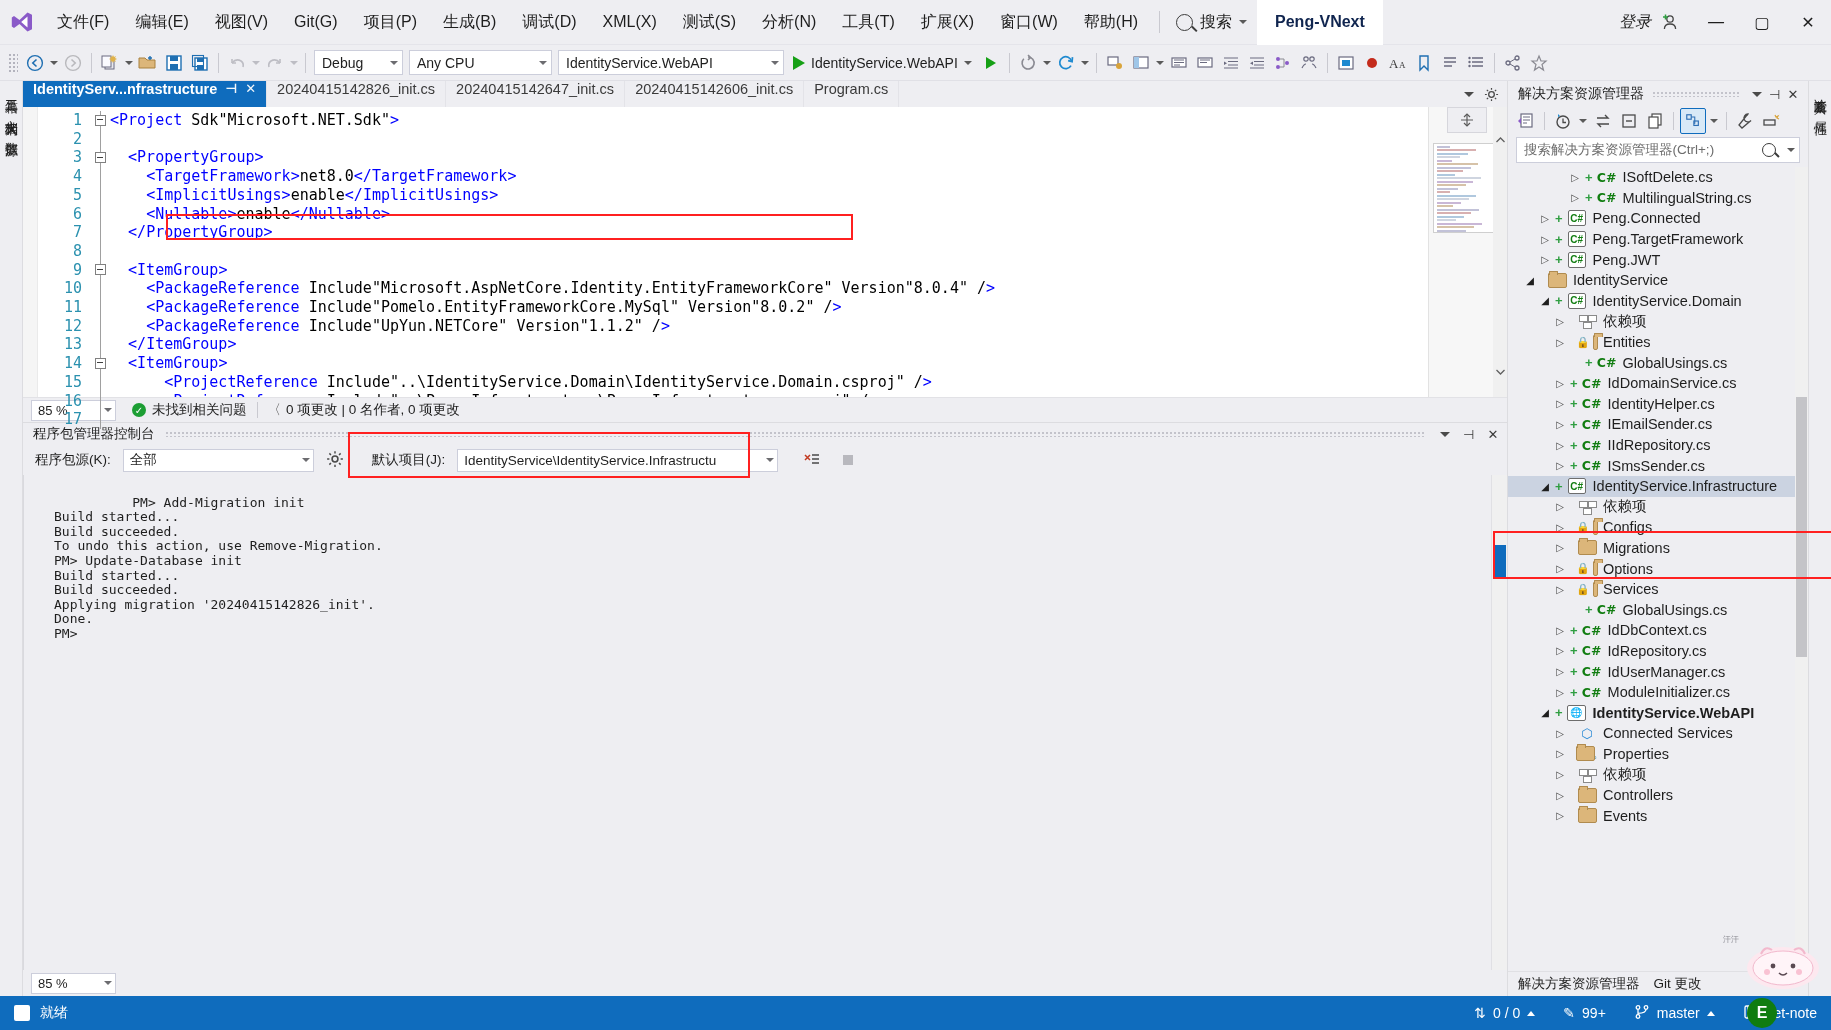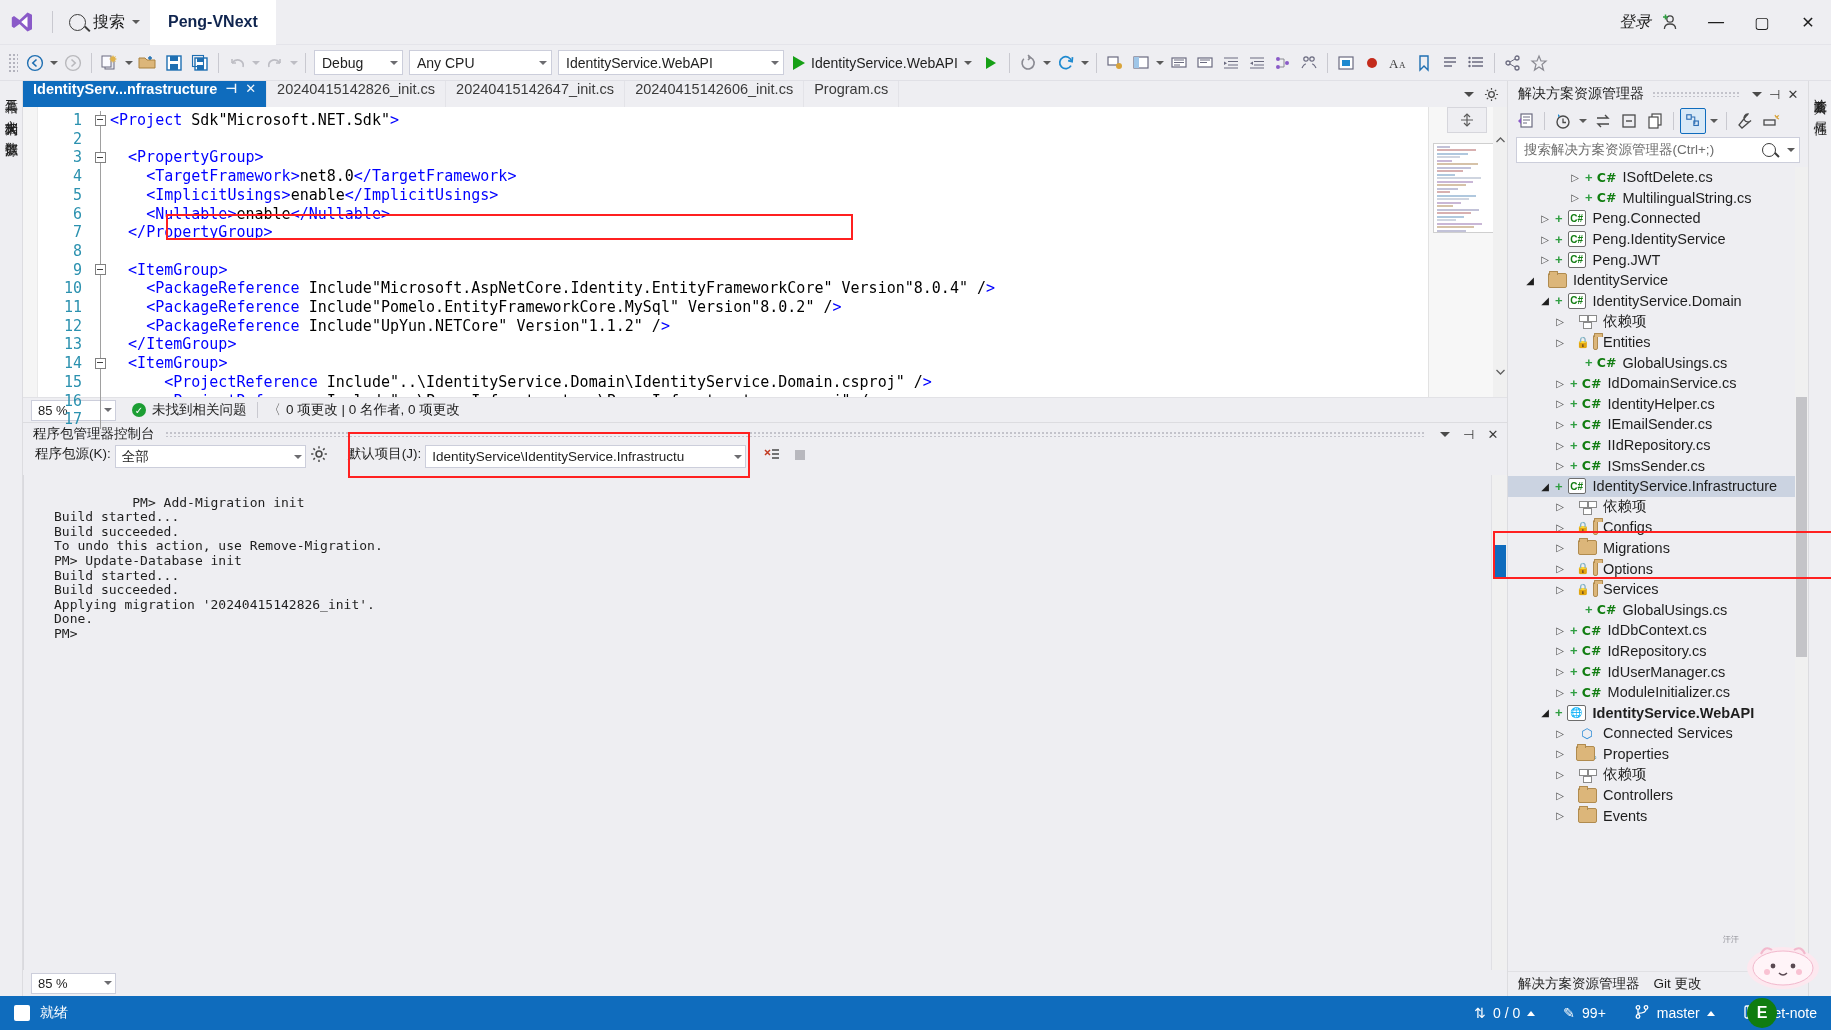--- a/index.html
+++ b/index.html
@@ -84,21 +84,21 @@
   .zoom-combo .cv{width:0;height:0;border-left:4px solid transparent;border-right:4px solid transparent;border-top:4px solid #6c6c70;margin-left:auto;}
   .ok-dot{width:14px;height:14px;border-radius:50%;background:#1c9e34;color:#fff;font-size:10px;display:flex;align-items:center;justify-content:center;margin:0 6px 0 16px;}
   .es-sep{width:1px;height:16px;background:#c9c9d0;margin:0 10px;}
   .es-right{margin-left:auto;display:flex;align-items:center;gap:22px;padding-right:16px;margin-top:42px;}
 
   
   .pmc{flex:1 1 auto;display:flex;flex-direction:column;background:#eeeef2;border-top:1px solid #dcdce0;min-height:0;}
   .pmc-title{height:22px;display:flex;align-items:center;font-size:13.5px;padding-left:10px;color:#1e1e1e;}
   .pmc-dots{flex:1;height:6px;margin:0 10px;background-image:radial-gradient(#c3c3cb 1px, transparent 1px);background-size:4px 4px;}
   .pmc-tbtn{width:20px;height:20px;display:flex;align-items:center;justify-content:center;margin-right:4px;font-size:13px;color:#3a3a3a;}
-  .pmc-bar{height:30px;display:flex;padding-left:12px;gap:4px;position:relative;}
+  .pmc-bar{height:30px;display:flex;align-items:center;padding-left:12px;gap:12px;position:relative;}
   .pmc-lbl{font-size:13.5px;white-space:nowrap;}
   .pmc-combo{height:21px;border:1px solid #cccedb;background:#fff;display:flex;align-items:center;padding:0 3px 0 6px;font-size:13.5px;}
   .pmc-combo .cv{width:0;height:0;border-left:4px solid transparent;border-right:4px solid transparent;border-top:4px solid #6c6c70;margin-left:6px;}
   .gear{width:20px;height:20px;}
   .console{flex:1 1 auto;background:#eeeef2;font-family:"DejaVu Sans Mono","Liberation Mono",monospace;font-size:13px;line-height:14.6px;color:#1e1e1e;padding:6px 0 0 30px;position:relative;overflow:hidden;white-space:pre;border-left:1px solid #d9d9de;}
   .console-scroll{position:absolute;right:0;top:0;bottom:0;width:15px;background:#f0f0f0;border-left:1px solid #e0e0e4;}
   .cs-thumb{position:absolute;left:1px;width:13px;background:#0f6cbd;}
   .pmc-footer{height:26px;display:flex;align-items:center;}
 
   .bottom-tabs{height:26px;display:flex;align-items:flex-end;gap:0;padding-left:14px;font-size:13.5px;}
@@ -161,20 +161,36 @@
 
 <div class="app">
 
   <div class="titlebar">
     <div class="vs-logo">
       <svg width="24" height="24" viewBox="0 0 24 24">
           <path d="M17.5 2.5 L22 4.7 V19.3 L17.5 21.5 L9.5 14 L4 18 L1.8 16.6 V7.4 L4 6 L9.5 10 Z" fill="#8a5ac8"></path>
           <path d="M17.5 6.6 V17.4 L11.2 12 Z" fill="#fff"></path>
         </svg>
     </div>
+    <div class="menu">
+      <div class="menu-item">文件(F)</div>
+      <div class="menu-item">编辑(E)</div>
+      <div class="menu-item">视图(V)</div>
+      <div class="menu-item">Git(G)</div>
+      <div class="menu-item">项目(P)</div>
+      <div class="menu-item">生成(B)</div>
+      <div class="menu-item">调试(D)</div>
+      <div class="menu-item">XML(X)</div>
+      <div class="menu-item">测试(S)</div>
+      <div class="menu-item">分析(N)</div>
+      <div class="menu-item">工具(T)</div>
+      <div class="menu-item">扩展(X)</div>
+      <div class="menu-item">窗口(W)</div>
+      <div class="menu-item">帮助(H)</div>
+    </div>
     <div class="menu-sep"></div>
     <div class="search-box">
       <span class="mag"></span>
       <span>搜索</span>
       <span class="caret-sm"></span>
     </div>
     <div class="solution-name">Peng-VNext</div>
     <div class="title-right">
       <div class="signin">
         <span>登录</span>
@@ -762,21 +778,21 @@
             </span>
             <span style="margin-left:5px">Peng.Connected</span>
           </div>
           <div class="trow">
             <span class="tw" style="width:30px"></span>
             <span class="arrow">▷</span>
             <span class="plus">+</span>
             <span style="display:inline-flex;align-items:center;width:22px;justify-content:center">
               <span class="cs-box">C#</span>
             </span>
-            <span style="margin-left:5px">Peng.IdentityService</span>
+            <span style="margin-left:5px">Peng.TargetFramework</span>
           </div>
           <div class="trow">
             <span class="tw" style="width:30px"></span>
             <span class="arrow">▷</span>
             <span class="plus">+</span>
             <span style="display:inline-flex;align-items:center;width:22px;justify-content:center">
               <span class="cs-box">C#</span>
             </span>
             <span style="margin-left:5px">Peng.JWT</span>
           </div>

